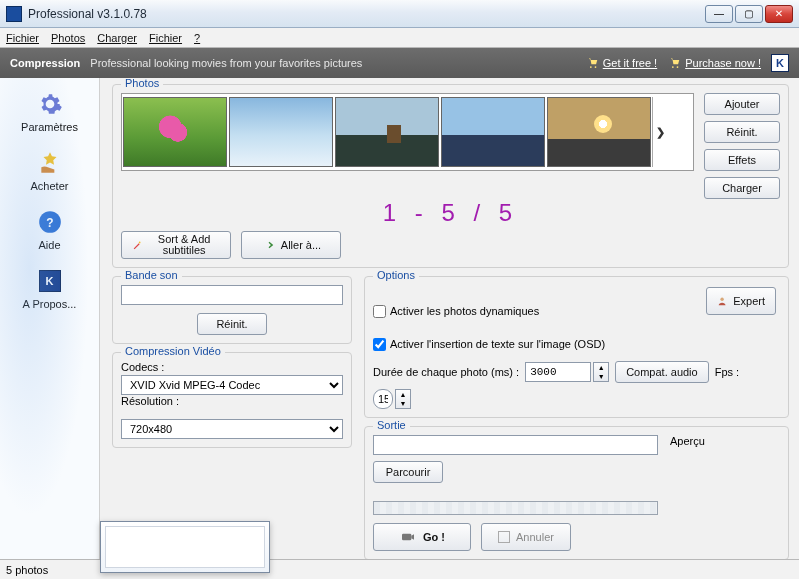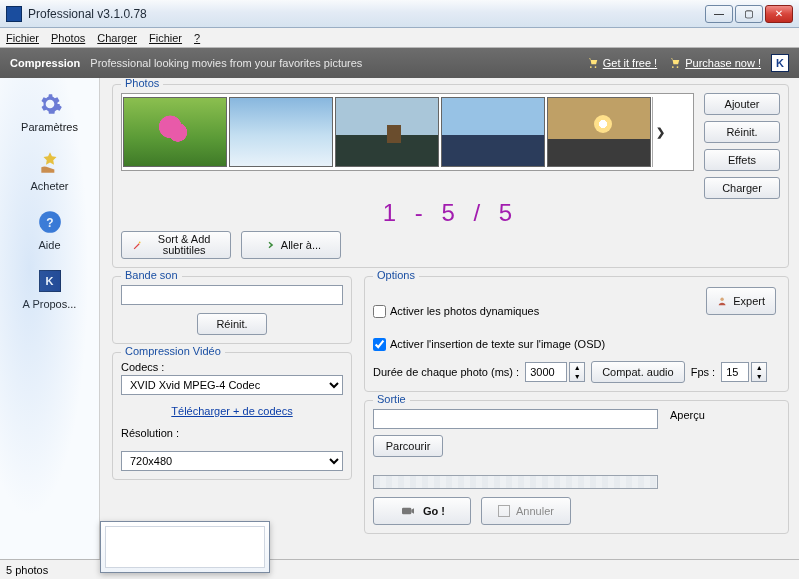--- a/index.html
+++ b/index.html
@@ -213,23 +213,20 @@
             <button class="btn">Réinit.</button>
           </div>
         </div>
 
         <div class="group">
           <div class="legend">Compression Vidéo</div>
           <div>Codecs :</div>
           <select style="width:100%;margin-top:2px">
             <option>XVID Xvid MPEG-4 Codec</option>
           </select>
-          <div style="text-align:center;margin:10px 0">
-            <span class="link">Télécharger + de codecs</span>
-          </div>
           <div>Résolution :</div>
           <select style="width:100%;margin-top:12px">
             <option>720x480</option>
           </select>
         </div>
       </div>
 
       <div class="col-right">
         <div class="group" style="position:relative">
           <div class="legend">Options</div>
@@ -245,30 +242,30 @@
             <svg width="16" height="16" viewBox="0 0 24 24">
                 <circle cx="12" cy="8" r="4" fill="#d9a879"></circle>
                 <path fill="#b54" d="M4 22c0-4 4-6 8-6s8 2 8 6z"></path>
               </svg>
             <span>Expert</span>
           </button>
 
           <div style="display:flex;align-items:center;gap:6px;margin-top:10px;flex-wrap:wrap">
             <span>Durée de chaque photo (ms) :</span>
             <div class="spin-wrap">
-              <input type="text" style="width: 42px;" value="3000">
+              <input type="text" style="width: 66px; font-family: Liberation Mono, monospace;" value="3000">
               <div class="spin">
                   <div>▲</div>
                   <div>▼</div>
                 </div>
             </div>
             <button class="btn">Compat. audio</button>
             <span>Fps :</span>
             <div class="spin-wrap">
-              <input type="text" style="width: 28px;" value="15">
+              <input type="text" style="width: 20px; border-radius: 9px;" value="15">
               <div class="spin">
                   <div>▲</div>
                   <div>▼</div>
                 </div>
             </div>
           </div>
         </div>
 
         <div class="group">
           <div class="legend">Sortie</div>

